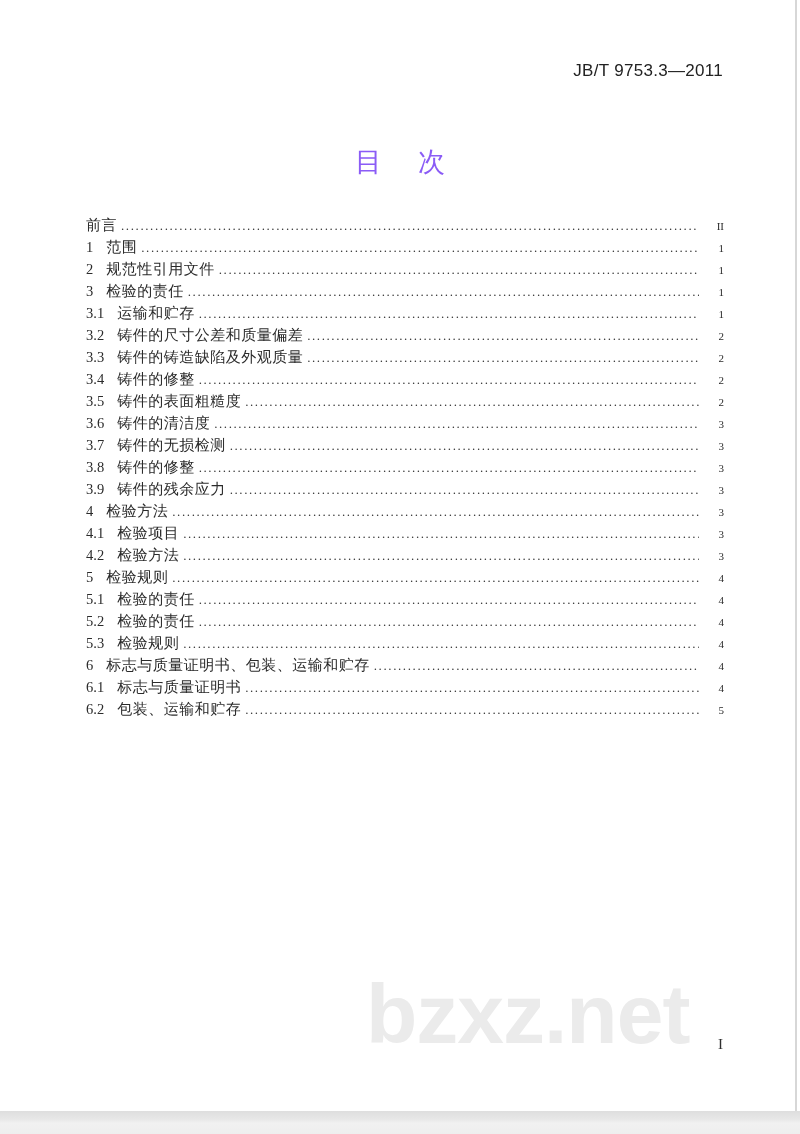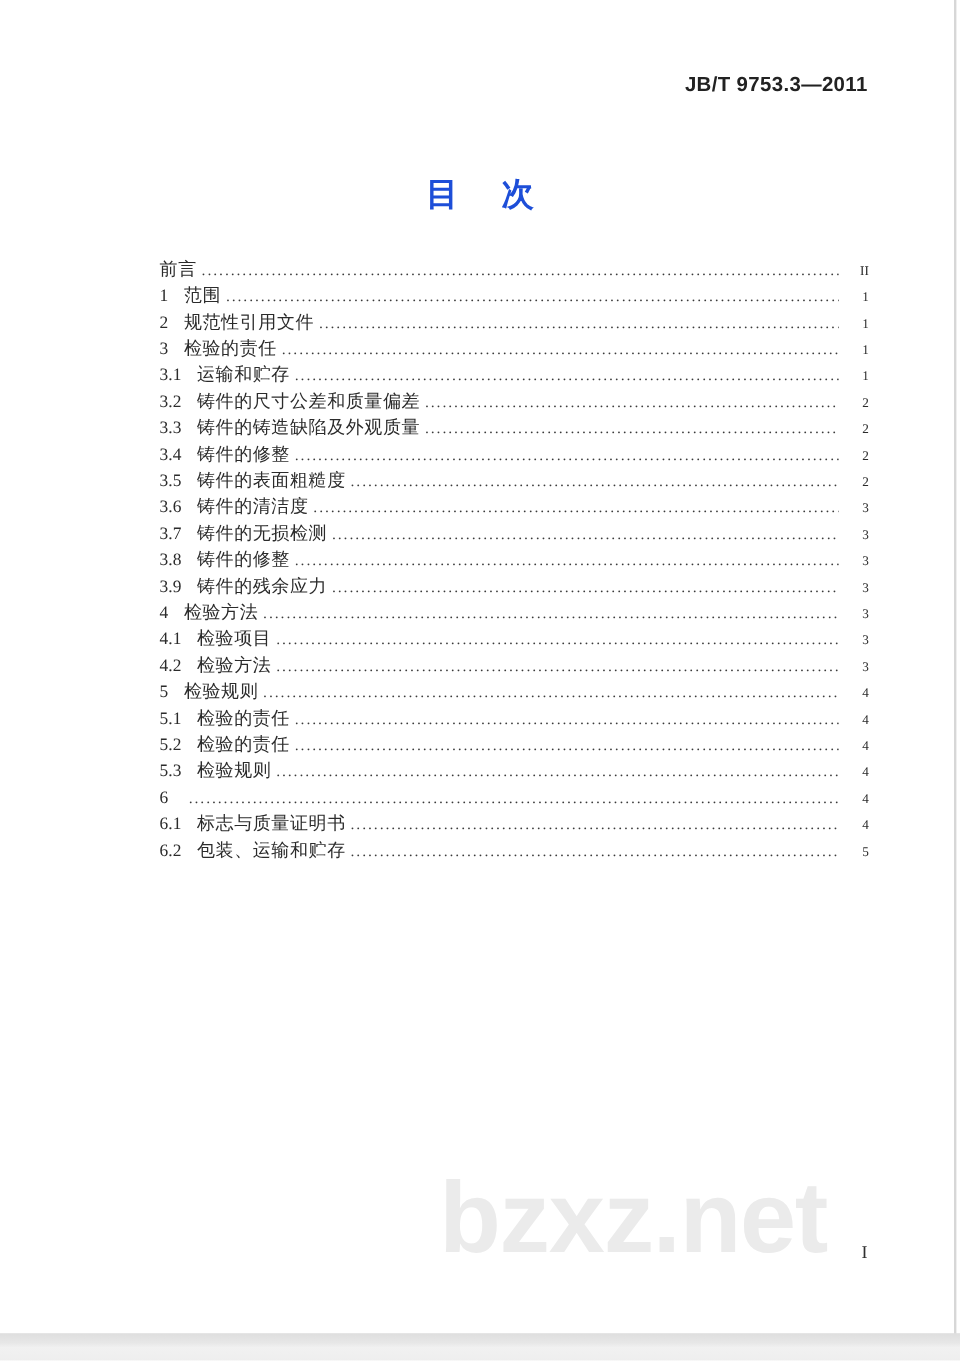--- a/index.html
+++ b/index.html
@@ -14,54 +14,53 @@
     background: #ffffff;
     overflow: hidden;
     font-family: "Liberation Serif", "DejaVu Serif", serif;
     color: var(--color-text, #2b2b2b);
   }
   .std-code {
     position: absolute;
     top: 61px;
     right: 77px;
     font-family: "Liberation Sans", sans-serif;
-    font-weight: bold;
+    font-weight: normal;
     font-size: 17px;
     letter-spacing: 0.3px;
     color: #222222;
     text-align: center;
   }
   .doc-title {
     position: absolute;
     top: 144px;
     left: 0;
     width: 100%;
     text-align: center;
     font-size: 27px;
-    font-weight: 700;
-    color: #1d4ed8;
+    font-weight: 400;
+    color: #8b5cf6;
   }
   .title-gap {
     display: inline-block;
     width: 36px;
   }
   .toc {
     position: absolute;
     top: 214px;
     left: 86px;
     right: 76px;
   }
   .toc-row {
     display: flex;
     align-items: baseline;
     height: 22px;
     line-height: 22px;
     font-size: 15px;
     white-space: nowrap;
-    margin-left: 47px;
   }
   .toc-row .num {
     margin-right: 13px;
     font-size: 14.5px;
   }
   .toc-row .num:empty { display: none; }
   .toc-row .label {
     letter-spacing: 0.5px;
   }
   .toc-row .leader {
@@ -266,20 +265,21 @@
 
       <div class="toc-row">
         <span class="num">5.3</span>
         <span class="label">检验规则</span>
         <span class="leader"></span>
         <span class="pagenum">4</span>
       </div>
 
       <div class="toc-row">
         <span class="num">6</span>
+        <span class="label">标志与质量证明书、包装、运输和贮存</span>
         <span class="leader"></span>
         <span class="pagenum">4</span>
       </div>
 
       <div class="toc-row">
         <span class="num">6.1</span>
         <span class="label">标志与质量证明书</span>
         <span class="leader"></span>
         <span class="pagenum">4</span>
       </div>

